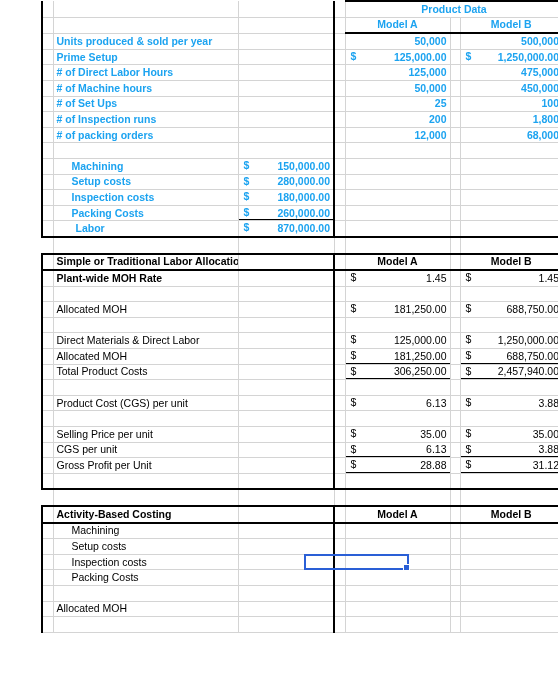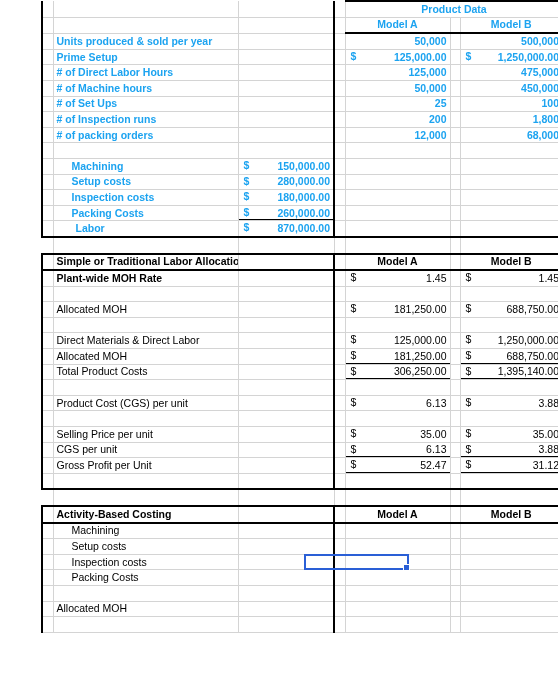--- a/index.html
+++ b/index.html
@@ -330,21 +330,21 @@
   <td class="money u1 br"><span class="cur">$</span><span>688,750.00</span></td>
   <td></td>
 </tr>
 <tr>
   <td class="bl"></td>
   <td>Total Product Costs</td>
   <td></td>
   <td class="bl"></td>
   <td class="money u2"><span class="cur">$</span><span>306,250.00</span></td>
   <td></td>
-  <td class="money u2 br"><span class="cur">$</span><span>1,395,140.00</span></td>
+  <td class="money u2 br"><span class="cur">$</span><span>2,457,940.00</span></td>
   <td></td>
 </tr>
 
 <tr>
   <td class="bl"></td>
   <td></td>
   <td></td>
   <td class="bl"></td>
   <td></td>
   <td></td>
@@ -392,21 +392,21 @@
   <td class="money u1"><span class="cur">$</span><span>6.13</span></td>
   <td></td>
   <td class="money u1 br"><span class="cur">$</span><span>3.88</span></td>
   <td></td>
 </tr>
 <tr>
   <td class="bl"></td>
   <td>Gross Profit per Unit</td>
   <td></td>
   <td class="bl"></td>
-  <td class="money u1"><span class="cur">$</span><span>52.47</span></td>
+  <td class="money u1"><span class="cur">$</span><span>28.88</span></td>
   <td></td>
   <td class="money u1 br"><span class="cur">$</span><span>31.12</span></td>
   <td></td>
 </tr>
 
 <tr>
   <td class="bl bb"></td>
   <td class="bb"></td>
   <td class="bb"></td>
   <td class="bl bb"></td>

